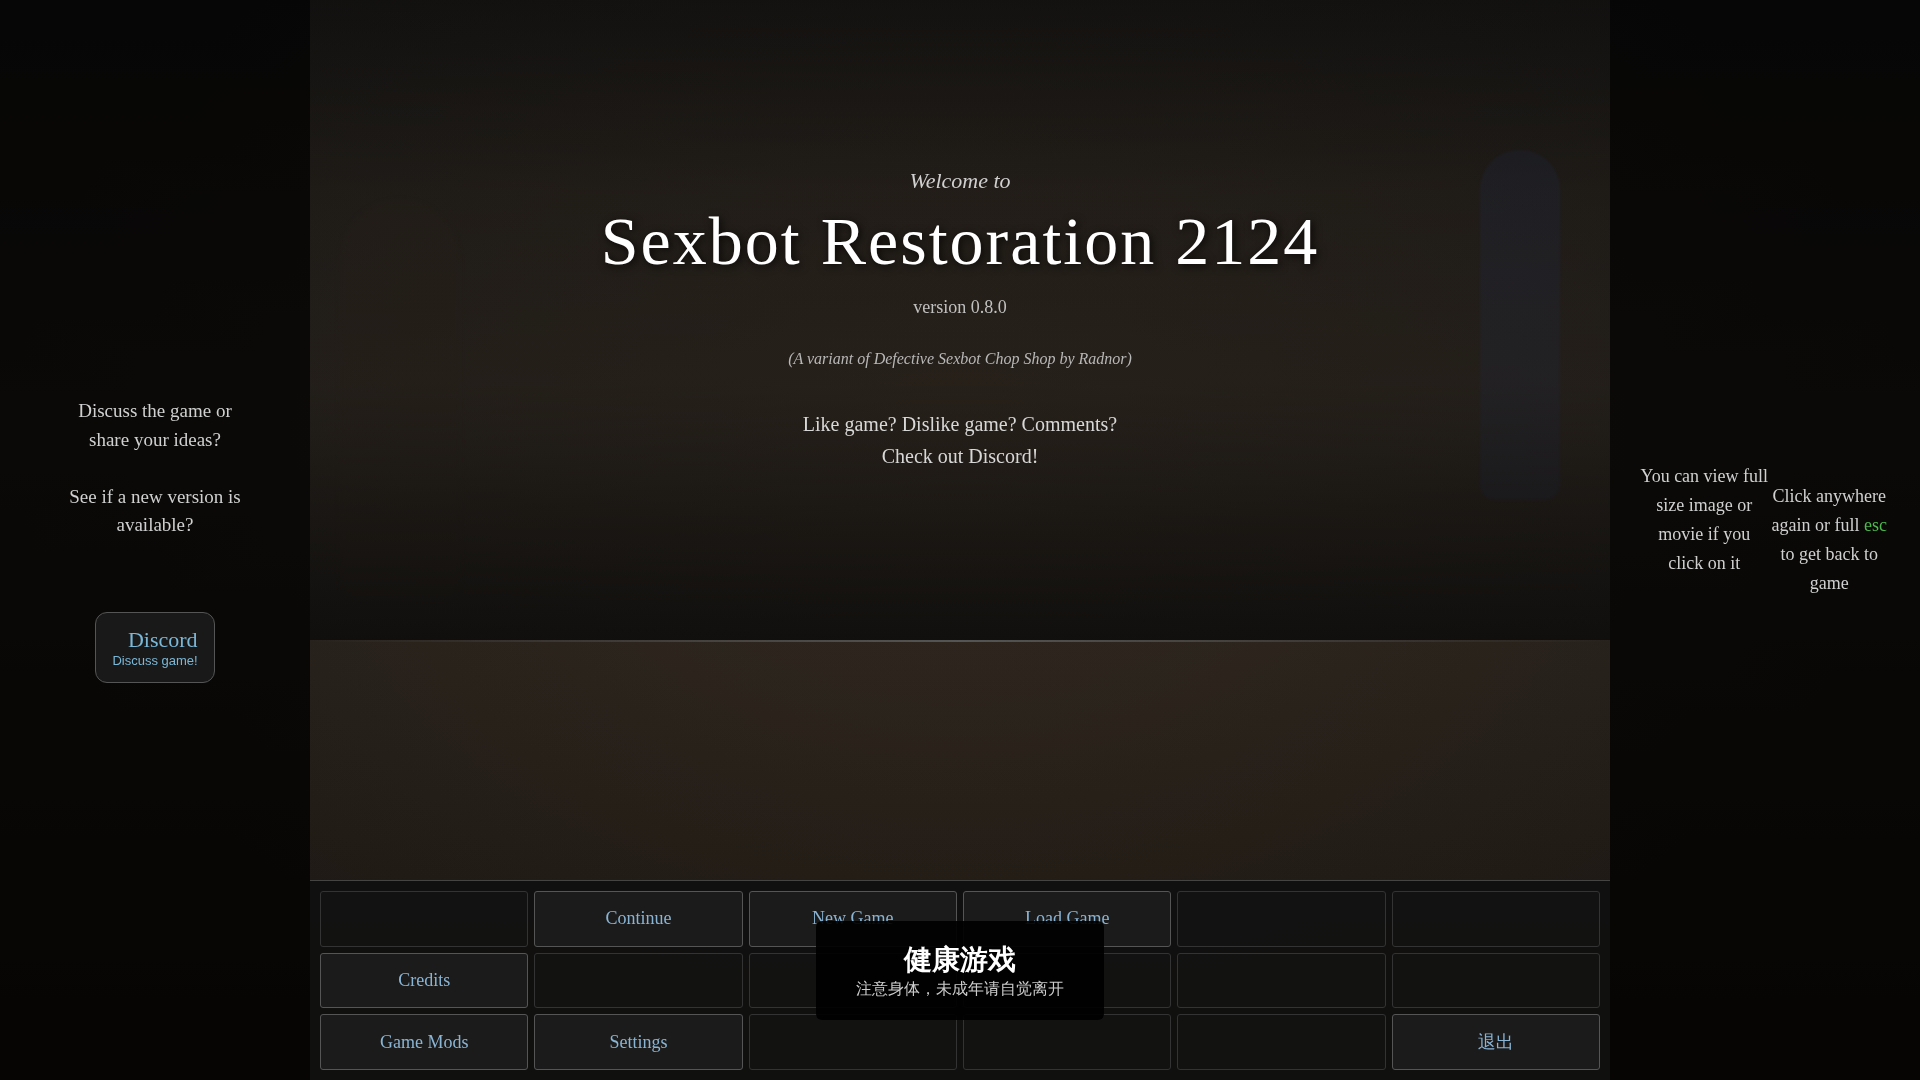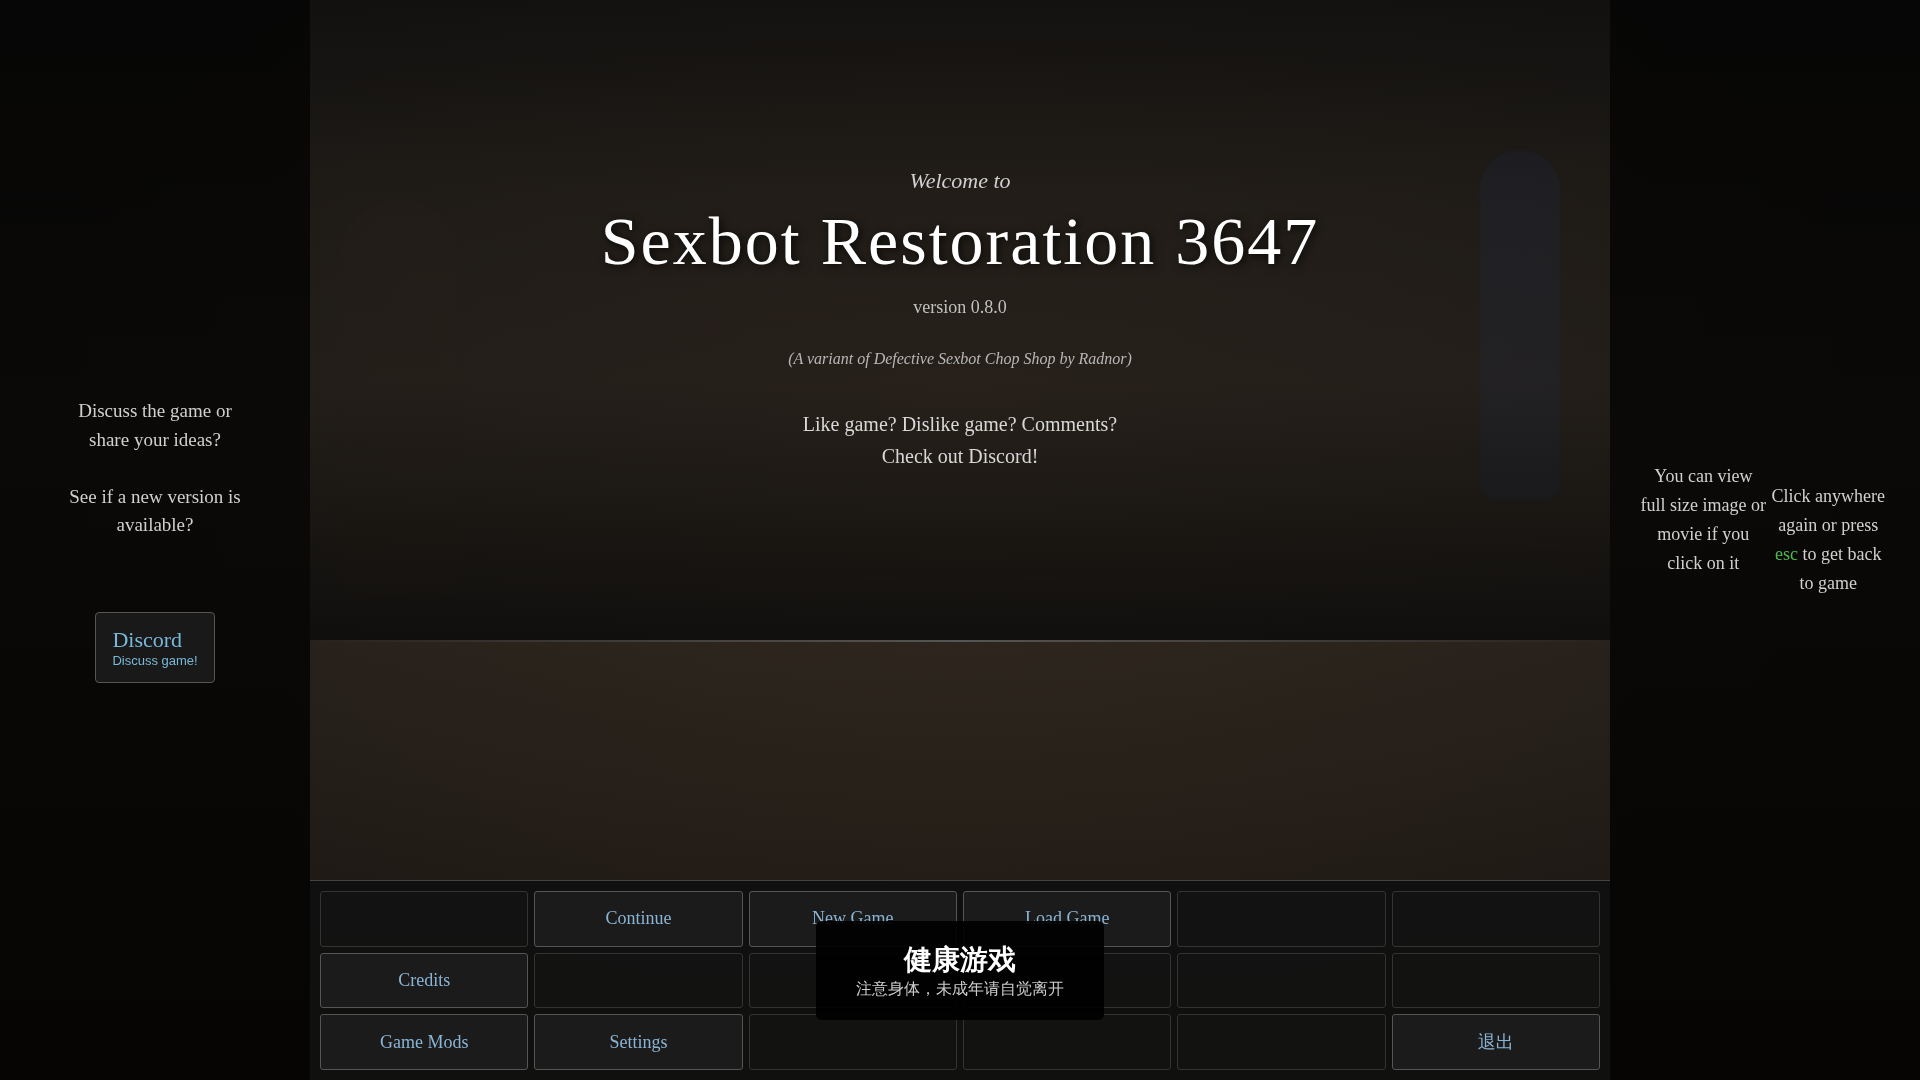--- a/index.html
+++ b/index.html
@@ -199,24 +199,24 @@
       font-size: 19px;
       color: #d0d0d0;
       text-align: center;
       margin-bottom: 40px;
       line-height: 1.5;
     }
 
     .discord-btn {
       background: rgba(30,30,30,0.8);
       border: 1px solid #555;
-      border-radius: 4px;
+      border-radius: 12px;
       padding: 14px 16px;
       cursor: pointer;
-      text-align: left;
+      text-align: right;
     }
 
     .discord-btn-title {
       font-size: 22px;
       color: #7ab8d8;
       font-family: Georgia, serif;
     }
 
     .discord-btn-sub {
       font-size: 13px;
@@ -314,27 +314,27 @@
   </p>
   <div class="discord-btn">
     <div class="discord-btn-title">Discord</div>
     <div class="discord-btn-sub">Discuss game!</div>
   </div>
 </div>
 
 <div class="right-panel">
   <p class="right-info">You can view full size image or movie if you click on it</p>
   <p class="right-info2">
-    <span>Click anywhere again or press </span><span class="esc-key">esc</span><span> to get back to game</span>
+    <span>Click anywhere again or full </span><span class="esc-key">esc</span><span> to get back to game</span>
   </p>
 </div>
 
 <div class="content-upper">
   <div class="welcome-text">Welcome to</div>
-  <div class="game-title">Sexbot Restoration 3647</div>
+  <div class="game-title">Sexbot Restoration 2124</div>
   <div class="version-text">version 0.8.0</div>
   <div class="variant-text">(A variant of Defective Sexbot Chop Shop by Radnor)</div>
   <div class="discord-prompt">
     <span>Like game? Dislike game? Comments?</span><br>
     <span>Check out Discord!</span>
   </div>
 </div>
 
 <div class="divider-line"></div>
 

